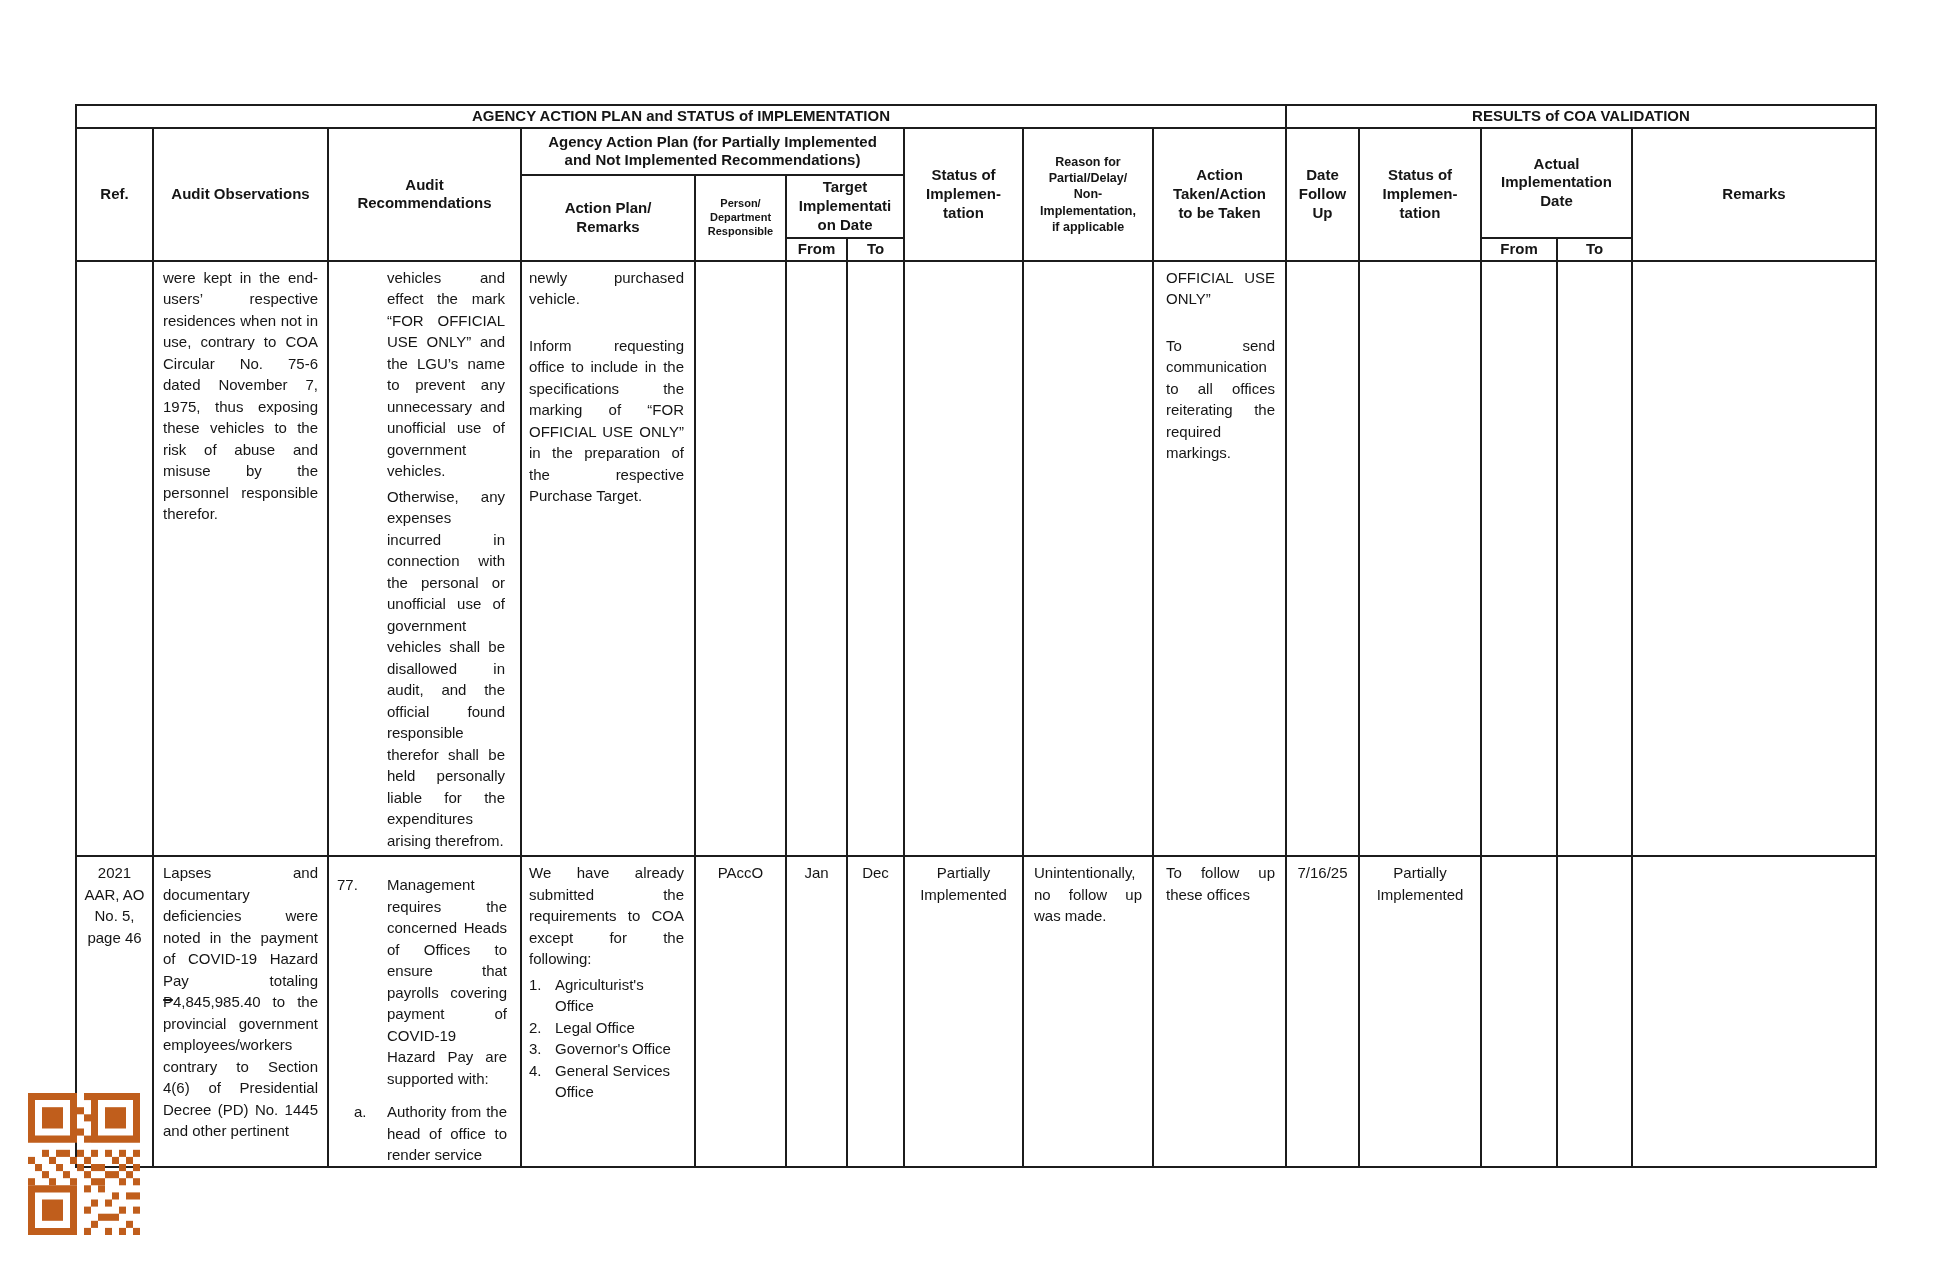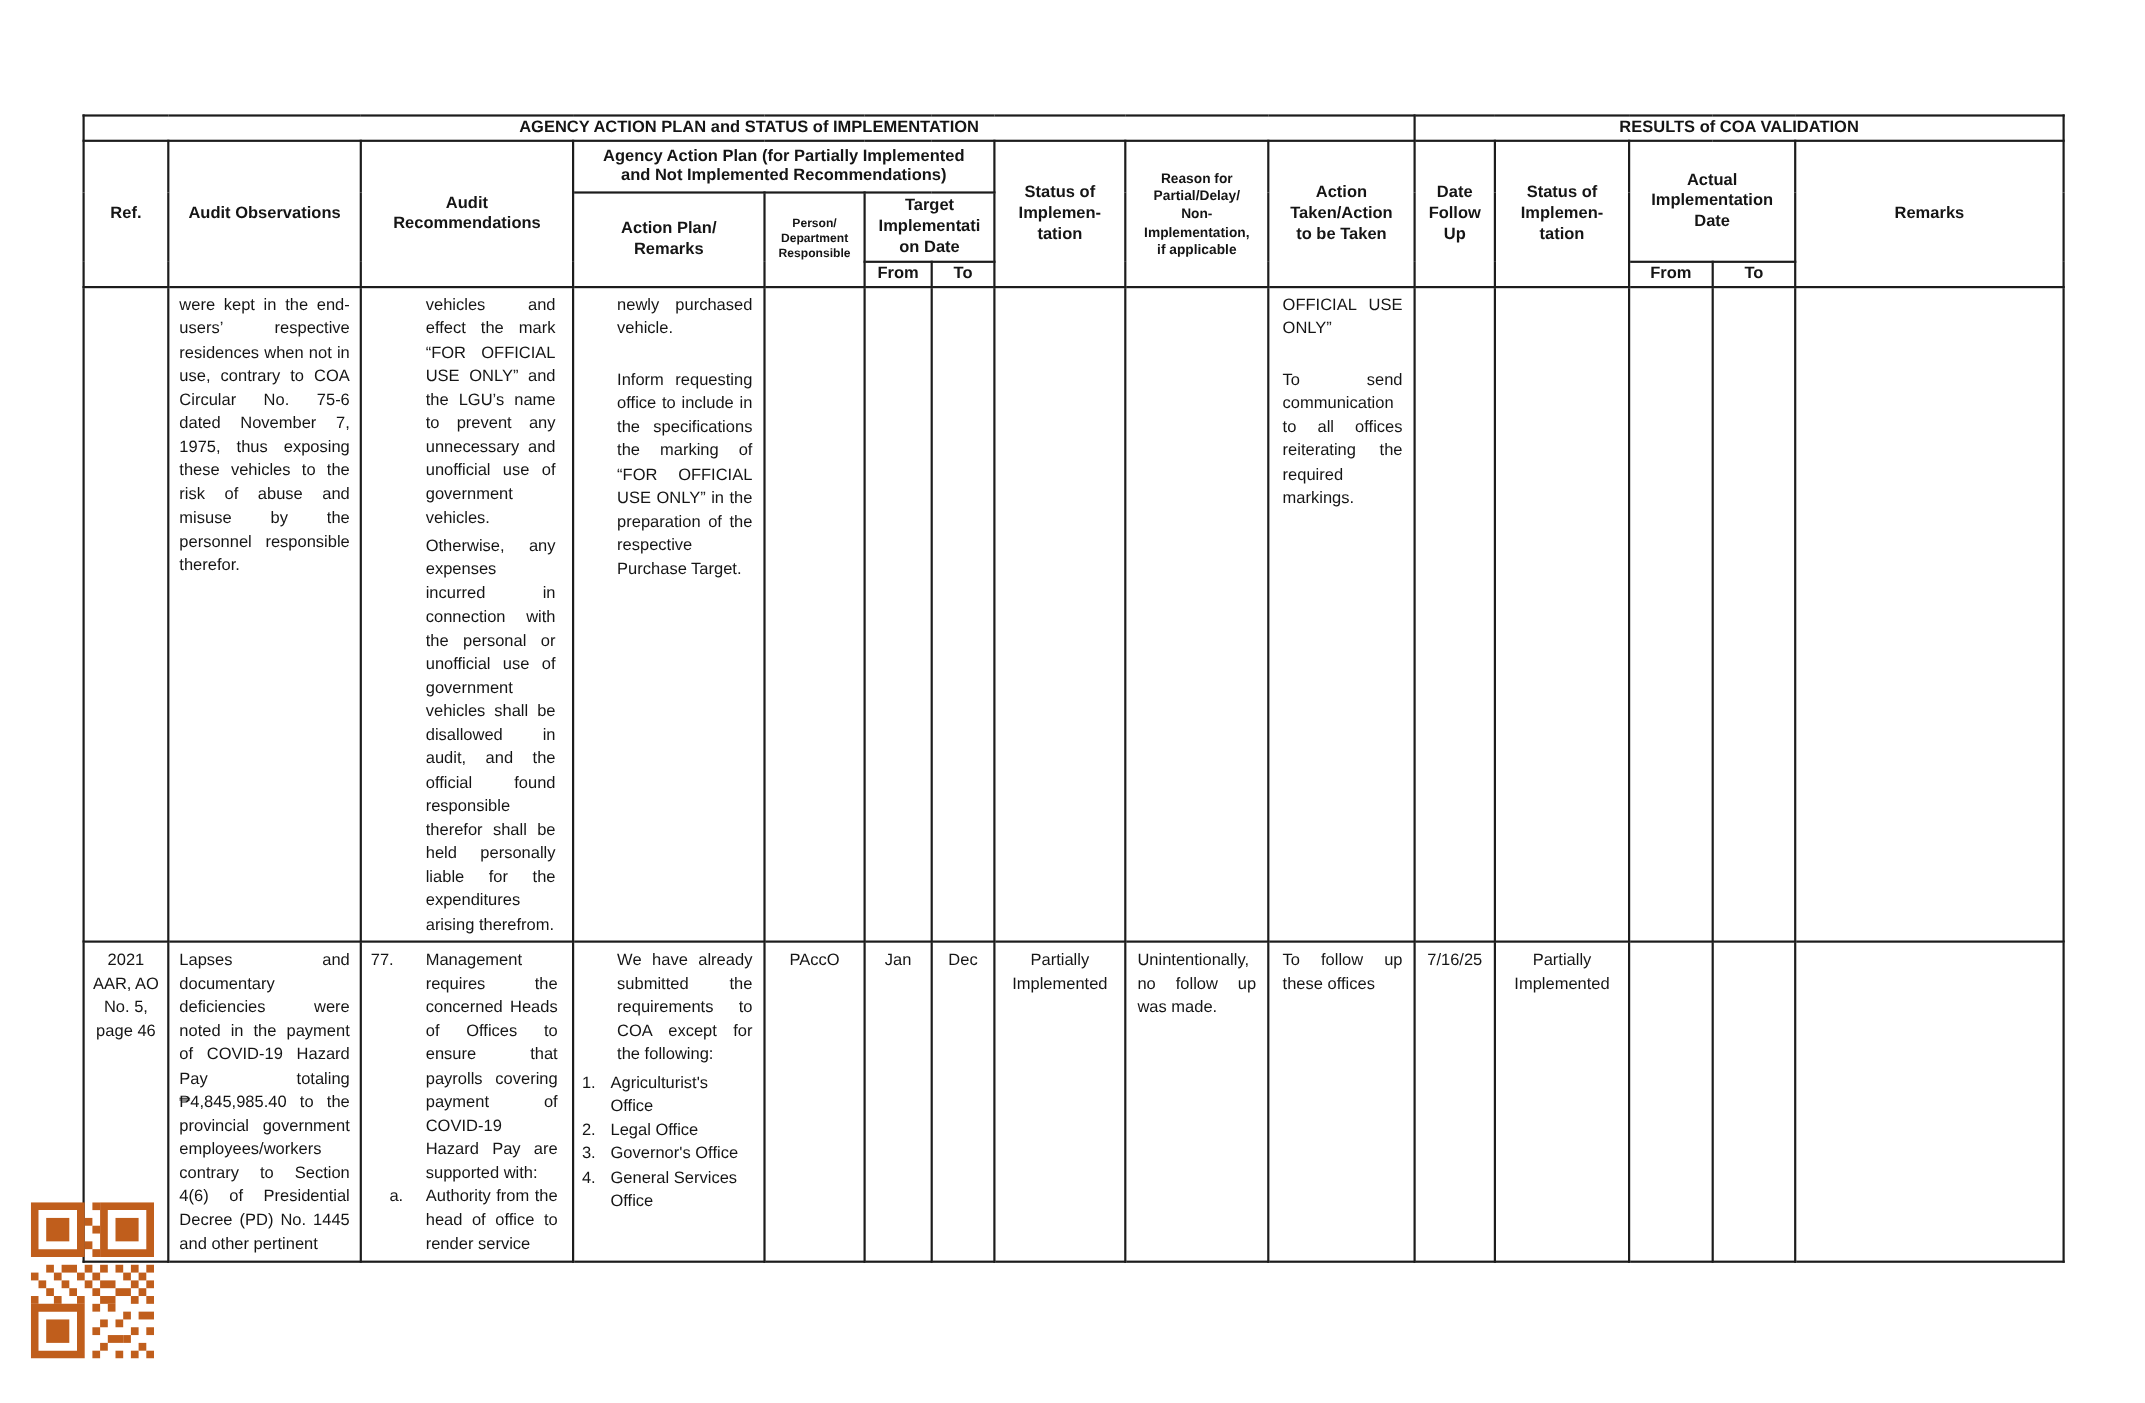--- a/index.html
+++ b/index.html
@@ -19,29 +19,29 @@
   }
   .hdr-title{font-size:15px;margin-left:24px;}
   .hdr-sm{font-size:11px;line-height:1.25;}
   .hdr-reason{font-size:12.5px;line-height:1.3;}
   .hdr-actual{font-size:15px;}
   
   .bcell{font-size:15px;line-height:21.5px;}
   .just{text-align:justify;text-justify:inter-word;}
   .pad-obs{padding:5px 9px 4px 9px;}
   .pad-rec1{padding:5px 15px 4px 58px;}
-  .pad-plan{padding:5px 10px 4px 7px;margin-left:32px;}
+  .pad-plan{padding:5px 10px 4px 7px;}
   .pad-taken{padding:5px 10px 4px 12px;}
   .pad-reason{padding:5px 10px 4px 10px;}
   .pad-center{padding:5px 4px;text-align:center;}
   .gap{height:21px;}
   
   .hang{position:relative;}
   .hang .num{position:absolute;left:8px;top:0;}
-  .rec2-body{padding:5px 13px 0 58px;}
+  .rec2-body{padding:5px 13px 0 58px;margin-top:12px;}
   .rec2-sub .num{left:25px;}
   .plan-list{position:relative;padding:0 8px 0 33px;}
   .plan-list .num{position:absolute;left:7px;top:0;}
   .qr{position:absolute;left:28px;top:1093px;width:112px;height:142px;}
 </style>
 </head>
 <body>
 
 <table class="doc">
   <colgroup>

